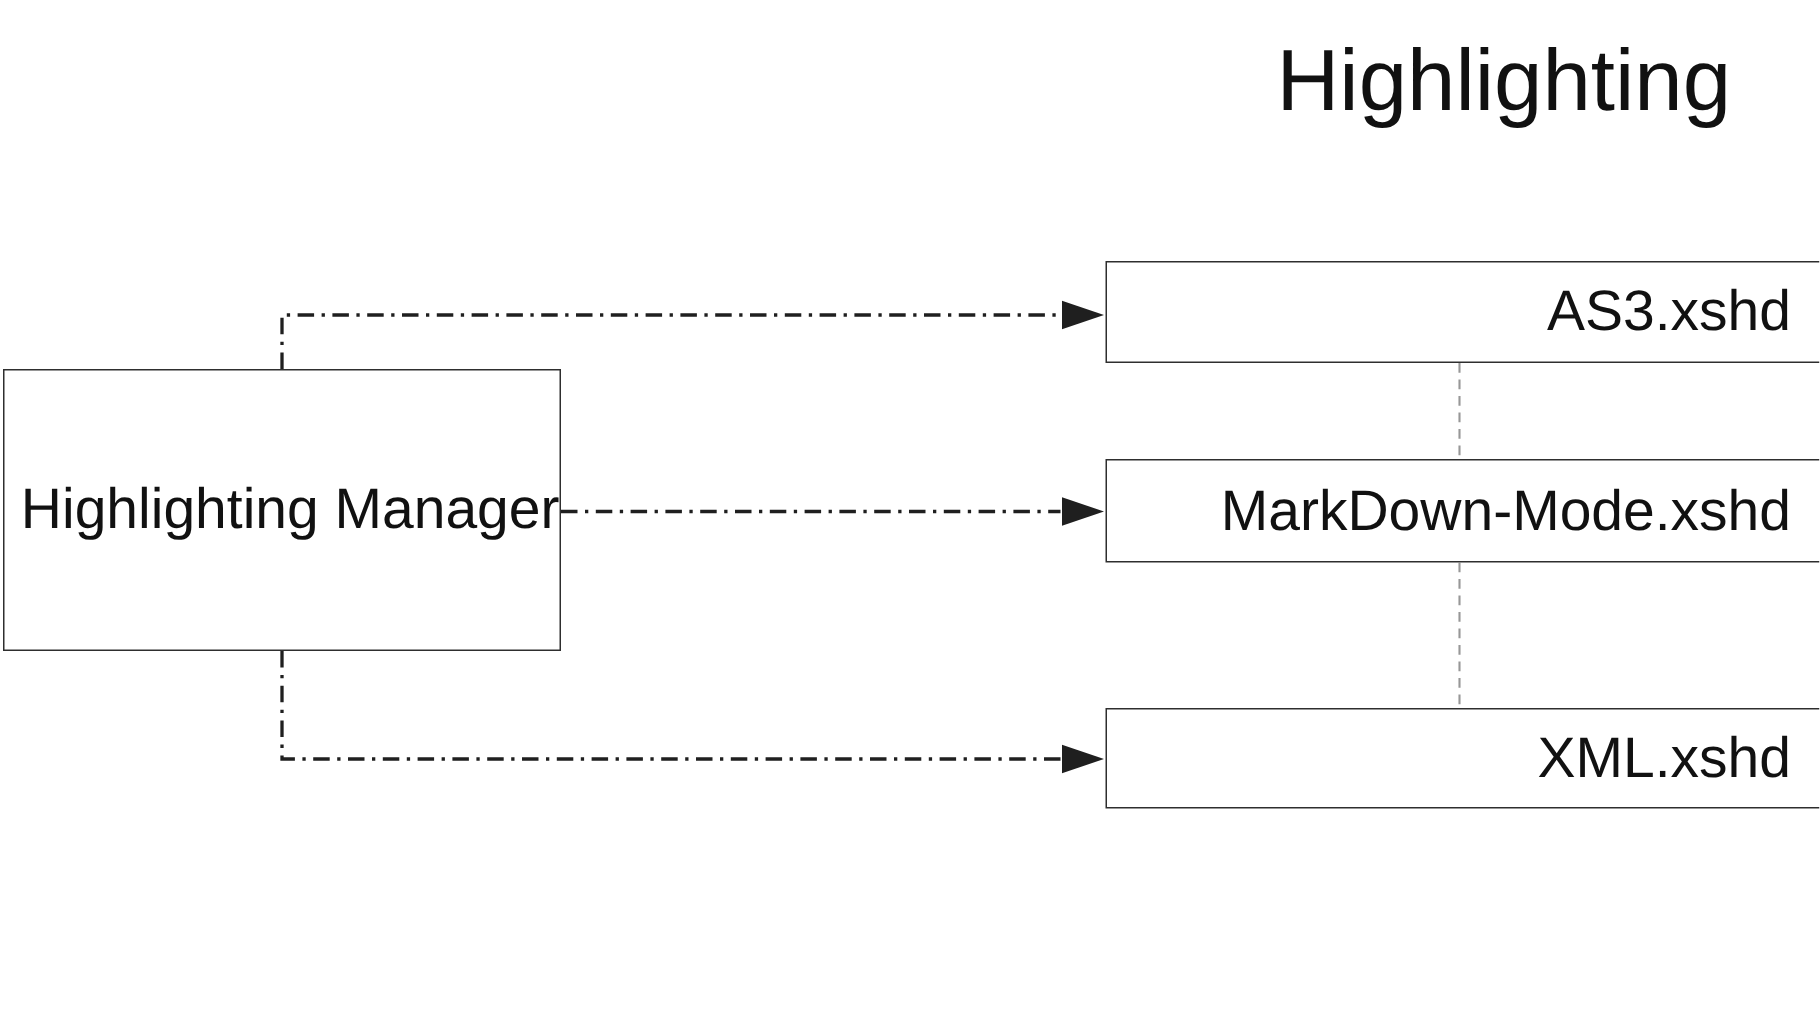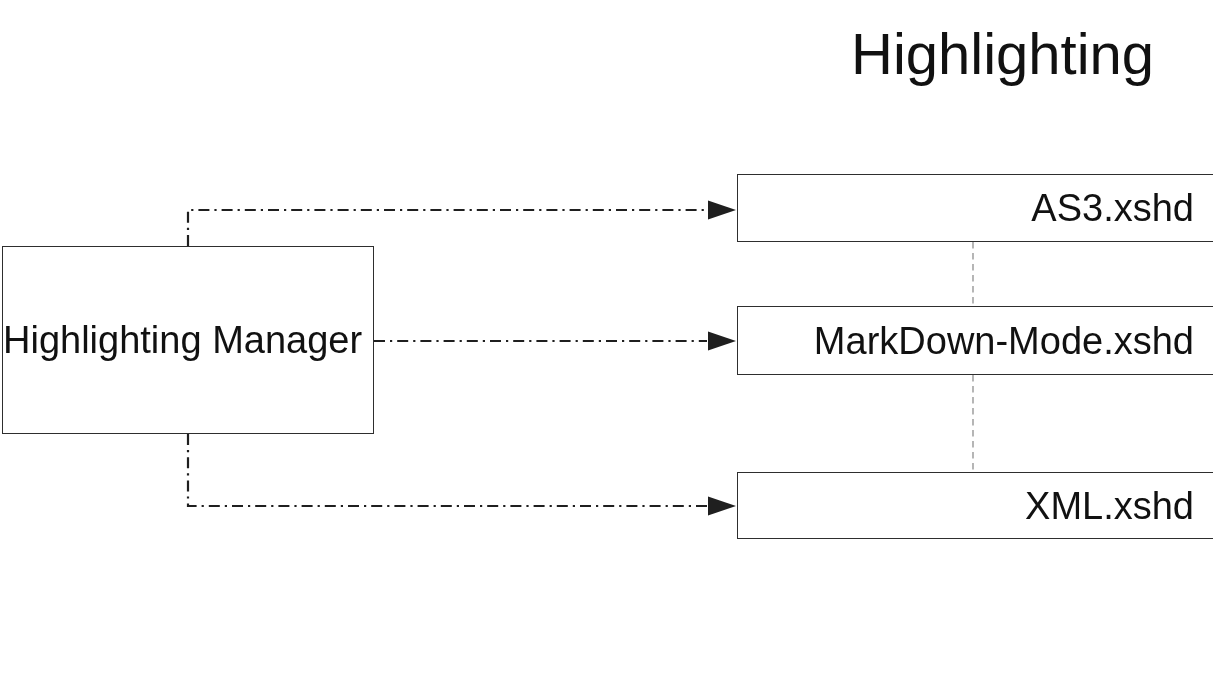--- a/index.html
+++ b/index.html
@@ -57,21 +57,21 @@
     border: 1.6px solid var(--box-border, #2e2e2e);
     background: #ffffff;
     display: flex;
     align-items: center;
   }
   .manager-box {
     left: 2px;
     top: 246px;
     width: 372px;
     height: 188px;
-    justify-content: flex-start;
+    justify-content: flex-end;
   }
   .file-box {
     left: 737px;
     width: 493px;          
     justify-content: flex-end;
     padding-right: 35px;
   }
   .file-box-0 { top: 174px; height: 68px; }
   .file-box-1 { top: 306px; height: 69px; }
   .file-box-2 { top: 472px; height: 67px; }

